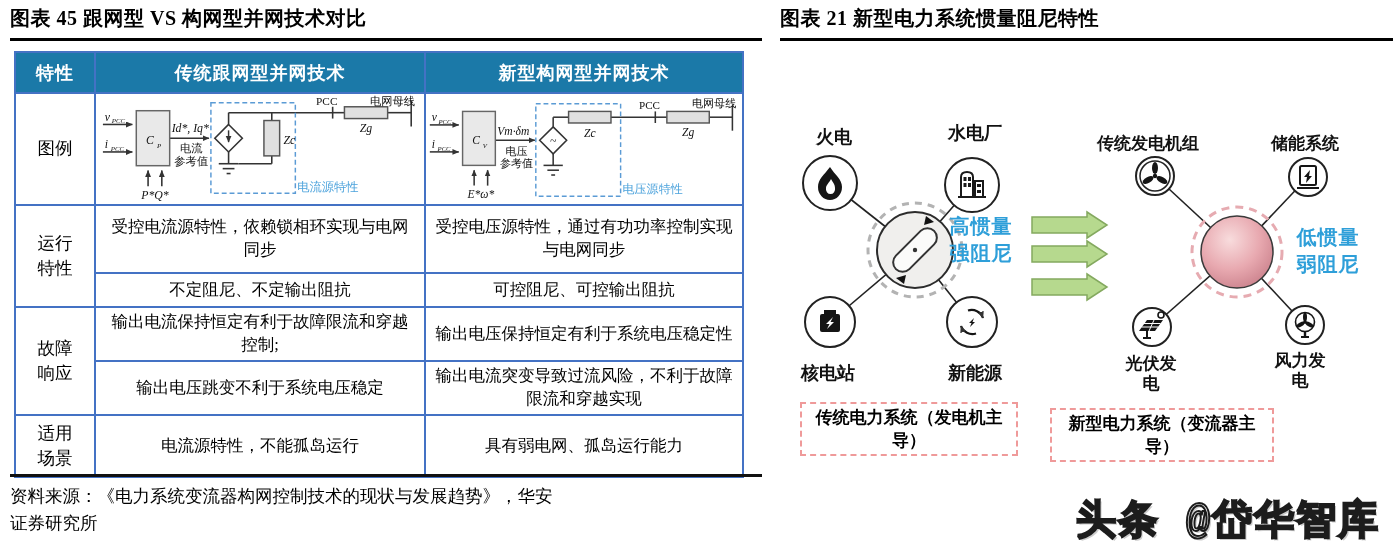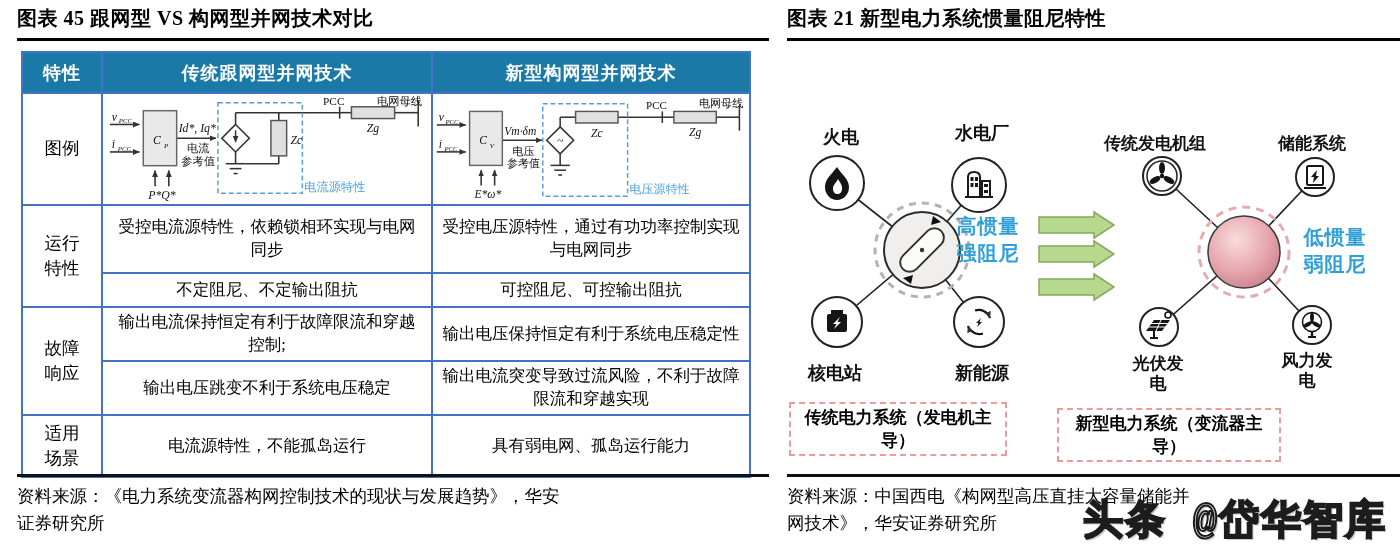--- a/index.html
+++ b/index.html
@@ -1,18 +1,18 @@
 <!DOCTYPE html>
 <html><head>
 <meta charset="utf-8">
 <style>
   html,body{margin:0;padding:0;}
   body{width:1400px;height:552px;background:#fff;position:relative;overflow:hidden;
        font-family:"Liberation Serif","DejaVu Serif",serif;color:#000;}
-  .panel{position:absolute;top:4px;margin-left:7px;}
+  .panel{position:absolute;top:4px;}
   #left-panel{left:10px;width:752px;height:544px;}
   #right-panel{left:780px;width:613px;height:544px;}
   .fig-title{font-size:20px;font-weight:bold;letter-spacing:.5px;padding:1px 0 6px 0;
              border-bottom:3px solid #000;}
   
   table.cmp{border-collapse:collapse;table-layout:fixed;width:728px;margin:10px 0 0 4px;}
   table.cmp th,table.cmp td{border:2px solid #4472c4;text-align:center;vertical-align:middle;}
   table.cmp th{background:#1b79a8;color:#fff;font-size:18px;font-weight:bold;height:37px;letter-spacing:1px;}
   td.row-label{font-size:17.5px;white-space:pre-line;line-height:1.45;}
   td.cell{font-size:16.5px;line-height:1.38;padding:1px 8px;}
@@ -340,22 +340,18 @@
     <text class="nls" x="368" y="99">传统发电机组</text>
     <text class="nls" x="525" y="99">储能系统</text>
     <text class="nls" x="371" y="319">光伏发</text>
     <text class="nls" x="371" y="339">电</text>
     <text class="nls" x="520" y="316">风力发</text>
     <text class="nls" x="520" y="336">电</text>
     <text class="hl" x="548" y="194">低惯量</text>
     <text class="hl" x="548" y="221">弱阻尼</text>
   </svg>
 
-  <div class="caption" style="left:2px;top:398px;width:206px;">传统电力系统（发电机主导）</div>
+  <div class="caption" style="left:20px;top:398px;width:206px;">传统电力系统（发电机主导）</div>
   <div class="caption" style="left:270px;top:404px;width:212px;">新型电力系统（变流器主导）</div>
 
-  <div class="source">
-    <div>资料来源：中国西电《构网型高压直挂大容量储能并</div>
-    <div>网技术》，华安证券研究所</div>
-  </div>
 
   <div id="watermark">头条 @岱华智库</div>
 </div>
 
 </body></html>

